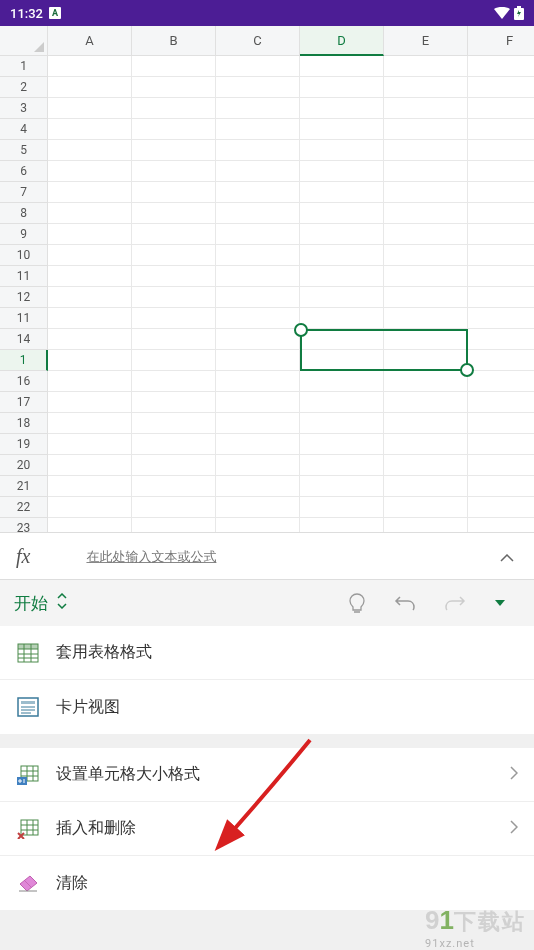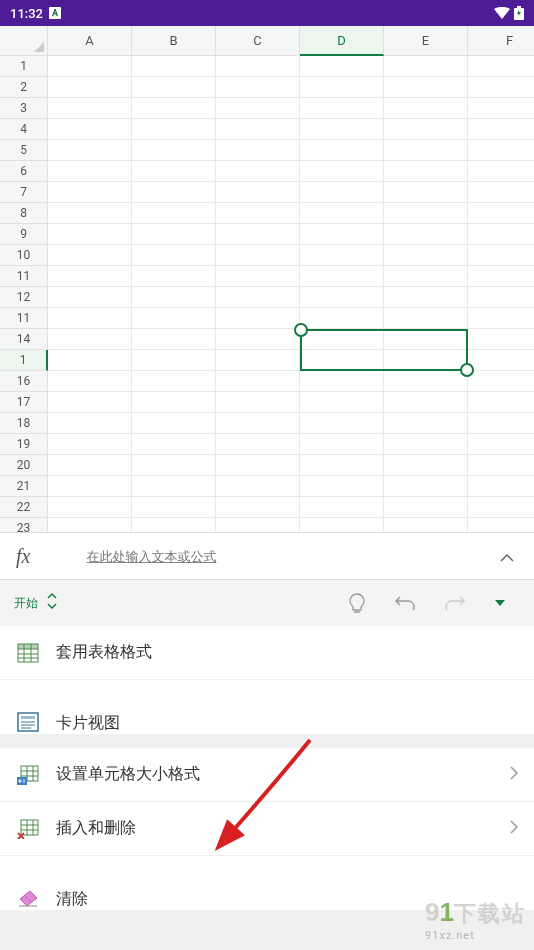--- a/index.html
+++ b/index.html
@@ -177,21 +177,21 @@
     }
     .ribbon-bar {
       height: 46px;
       background: #f4f4f4;
       display: flex;
       align-items: center;
       padding: 0 14px;
     }
     .tab-label {
       color: #107c41;
-      font-size: 12px;
+      font-size: 17px;
       margin-right: 8px;
     }
     .expand-icon {
       color: #107c41;
     }
     .ribbon-spacer {
       flex: 1;
     }
     .ribbon-icon {
       padding: 8px 14px;
@@ -209,21 +209,20 @@
     }
     .menu-item {
       height: 54px;
       display: flex;
       align-items: center;
       padding: 0 16px;
       border-bottom: 1px solid #eee;
     }
     .menu-item:last-child {
       border-bottom: none;
-      align-items: flex-end;
     }
     .menu-icon {
       width: 24px;
       height: 24px;
       margin-right: 16px;
       display: flex;
       align-items: center;
       justify-content: center;
     }
     .menu-label {
@@ -235,21 +234,21 @@
       color: #999;
     }
     .arrow-overlay {
       position: absolute;
       pointer-events: none;
       z-index: 100;
     }
     .watermark {
       position: absolute;
       right: 8px;
-      bottom: 8px;
+      bottom: 0;
       opacity: 0.85;
       pointer-events: none;
       z-index: 100;
     }
     .watermark .wm-logo {
       font-size: 26px;
       font-weight: bold;
       color: #ccc;
       font-family: Arial, sans-serif;
     }

